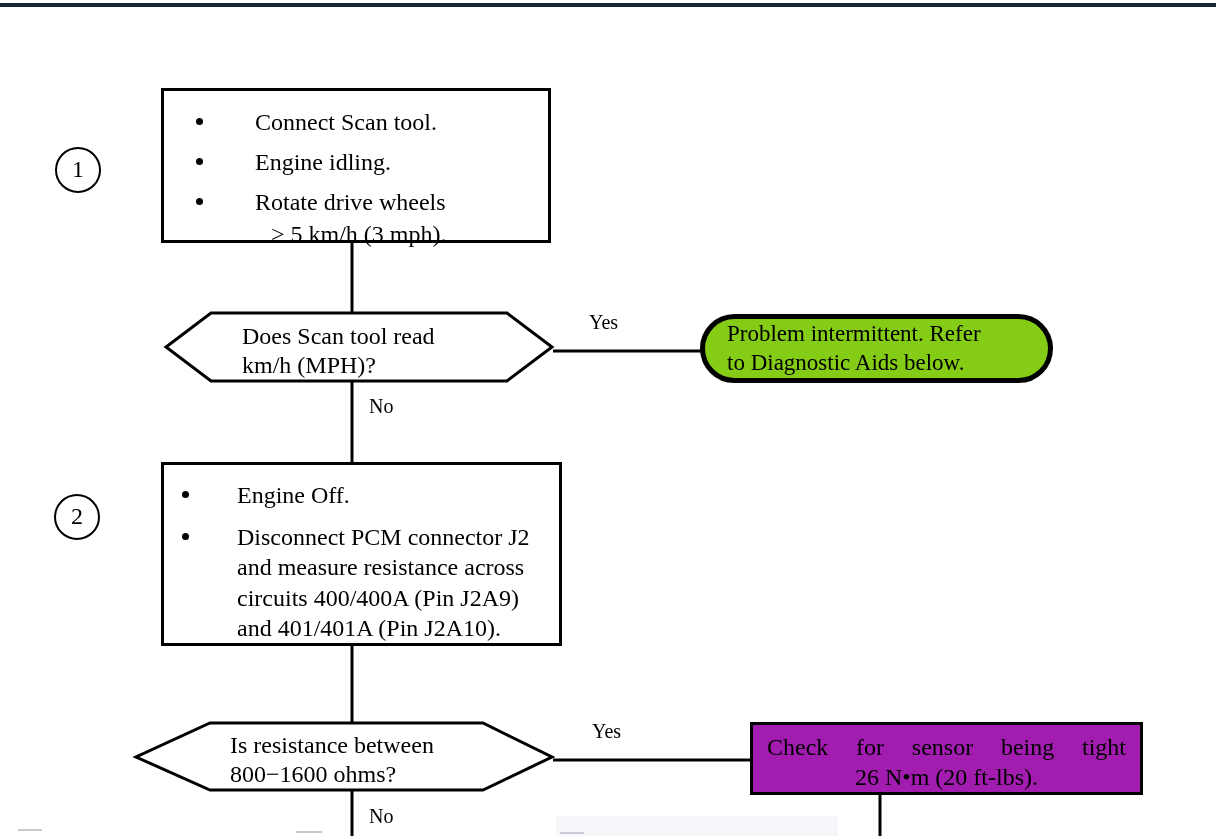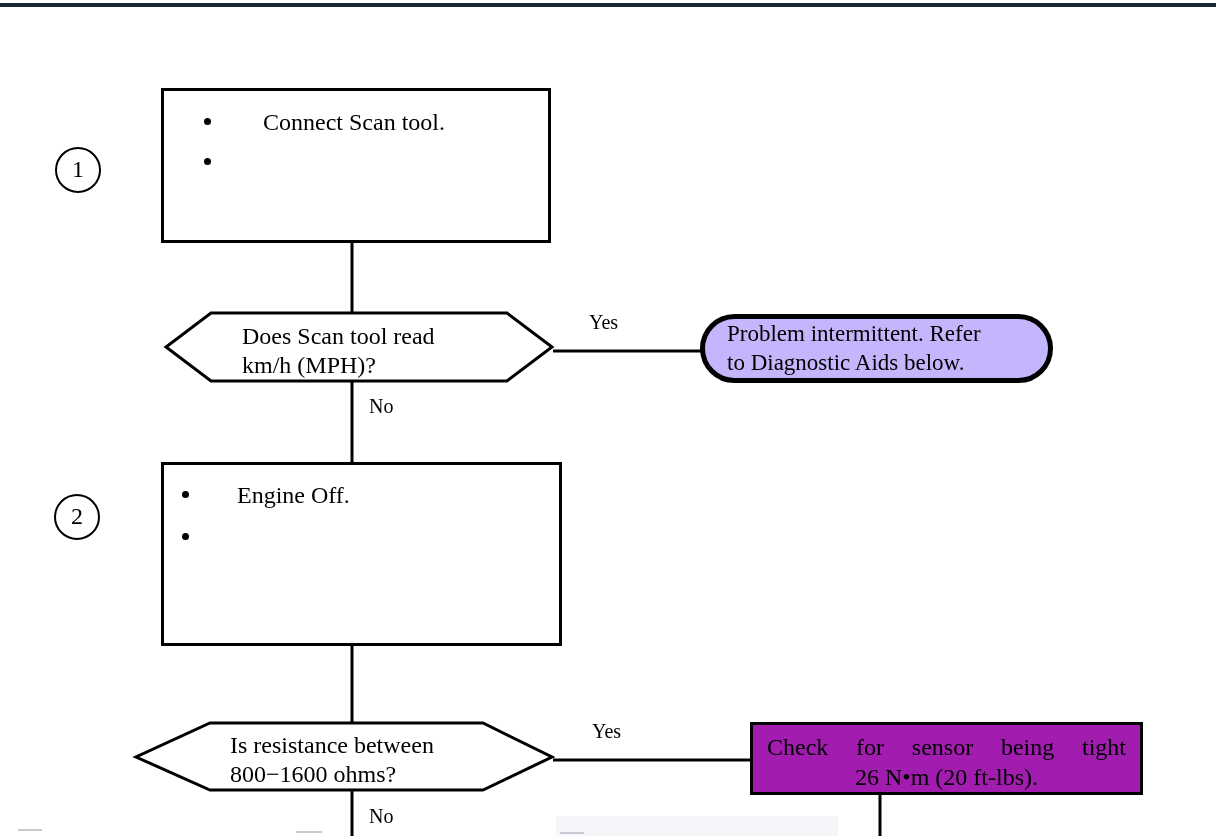--- a/index.html
+++ b/index.html
@@ -52,21 +52,21 @@
     margin:0 0 5px 0;
   }
   .proc-box li .bullet{
     position:absolute;
     left:0;top:0.44em;
     width:7px;height:7px;background:#000;border-radius:50%;
   }
   .proc-box li .btext{display:block;}
 
   
-  #box-step1 ul{padding:16px 10px 0 40px;}
+  #box-step1 ul{padding:16px 10px 0 32px;}
   #box-step1 li .btext{margin-left:59px;}
   #box-step1 li{margin-bottom:9px;}
   #box-step1 .sub{display:block;margin-left:75px;}
 
   
   #box-step2 ul{padding:15px 8px 0 18px;}
   #box-step2 li .btext{margin-left:55px;}
   #box-step2 li{margin-bottom:12px;line-height:1.26;}
 
   
@@ -90,21 +90,21 @@
     font-size:24px;line-height:1.20;
     text-align:left;
     font-family:Liberation Serif, serif;
   }
 
   
   .stadium{
     position:absolute;
     border:5px solid #000;
     border-radius:999px;
-    background:#c4b5fd;
+    background:#84cc16;
     box-sizing:border-box;
     display:flex;align-items:center;
     font-size:23px;line-height:1.22;
     padding:0 22px;
   }
 
   
   .branch-label{
     position:absolute;
     font-size:20px;line-height:1;
@@ -144,20 +144,26 @@
   </div>
 
   <div class="proc-box" id="box-step1" style="left:161px;top:88px;width:390px;height:155px;">
     <ul>
       <li>
         <span class="bullet"></span>
         <span class="btext">Connect Scan tool.</span>
       </li>
       <li>
         <span class="bullet"></span>
+        <span class="btext">Engine idling.</span>
+      </li>
+      <li>
+        <span class="bullet"></span>
+        <span class="btext">Rotate drive wheels</span>
+        <span class="sub">&gt; 5 km/h (3 mph).</span>
       </li>
     </ul>
   </div>
 
   <div class="decision" style="left:165px;top:312px;width:388px;height:70px;">
     <svg width="388" height="70" viewBox="0 0 388 70">
       <polygon points="46,1 342,1 387,35 342,69 46,69 1,35" fill="#ffffff" stroke="#000000" stroke-width="3"></polygon>
     </svg>
     <div class="dtext" style="left:77px;top:10px;width:260px;">
       <span>Does Scan tool read</span><br>
@@ -181,20 +187,21 @@
   </div>
 
   <div class="proc-box" id="box-step2" style="left:161px;top:462px;width:401px;height:184px;">
     <ul>
       <li>
         <span class="bullet"></span>
         <span class="btext">Engine Off.</span>
       </li>
       <li>
         <span class="bullet"></span>
+        <span class="btext">Disconnect PCM connector J2 and measure resistance across circuits 400/400A (Pin J2A9) and 401/401A (Pin J2A10).</span>
       </li>
     </ul>
   </div>
 
   <div class="decision" style="left:135px;top:722px;width:418px;height:69px;">
     <svg width="418" height="69" viewBox="0 0 418 69">
       <polygon points="75,1 348,1 417,35 348,68 75,68 1,35" fill="#ffffff" stroke="#000000" stroke-width="3"></polygon>
     </svg>
     <div class="dtext" style="left:95px;top:9px;width:275px;">
       <span>Is resistance between</span><br>

